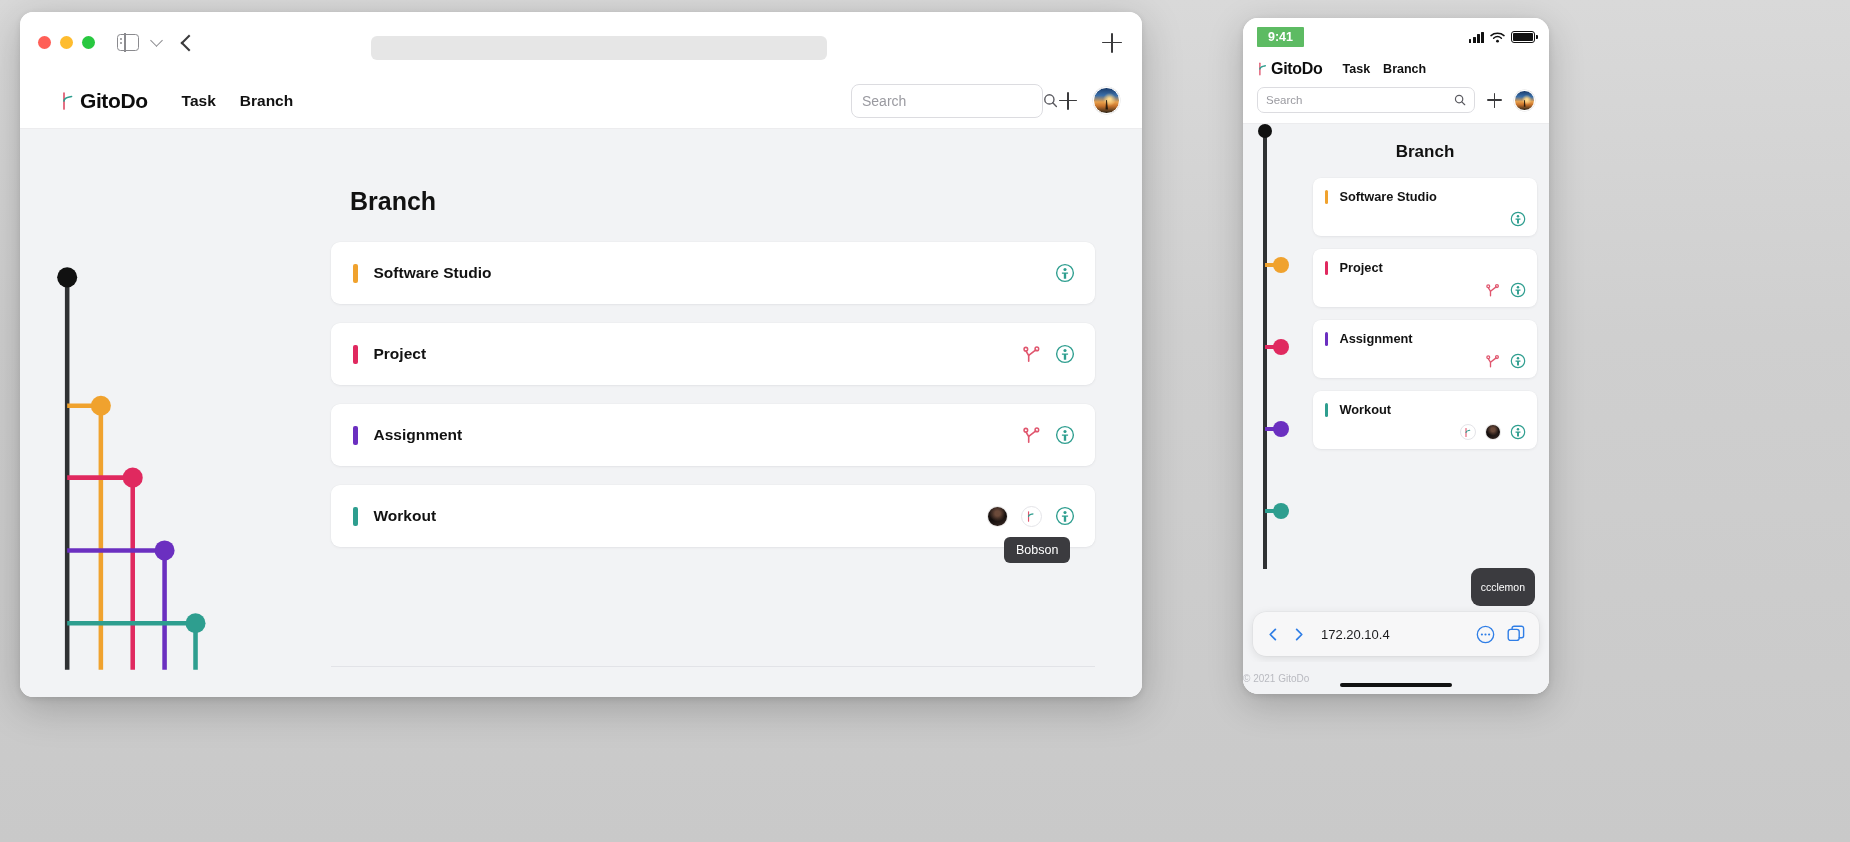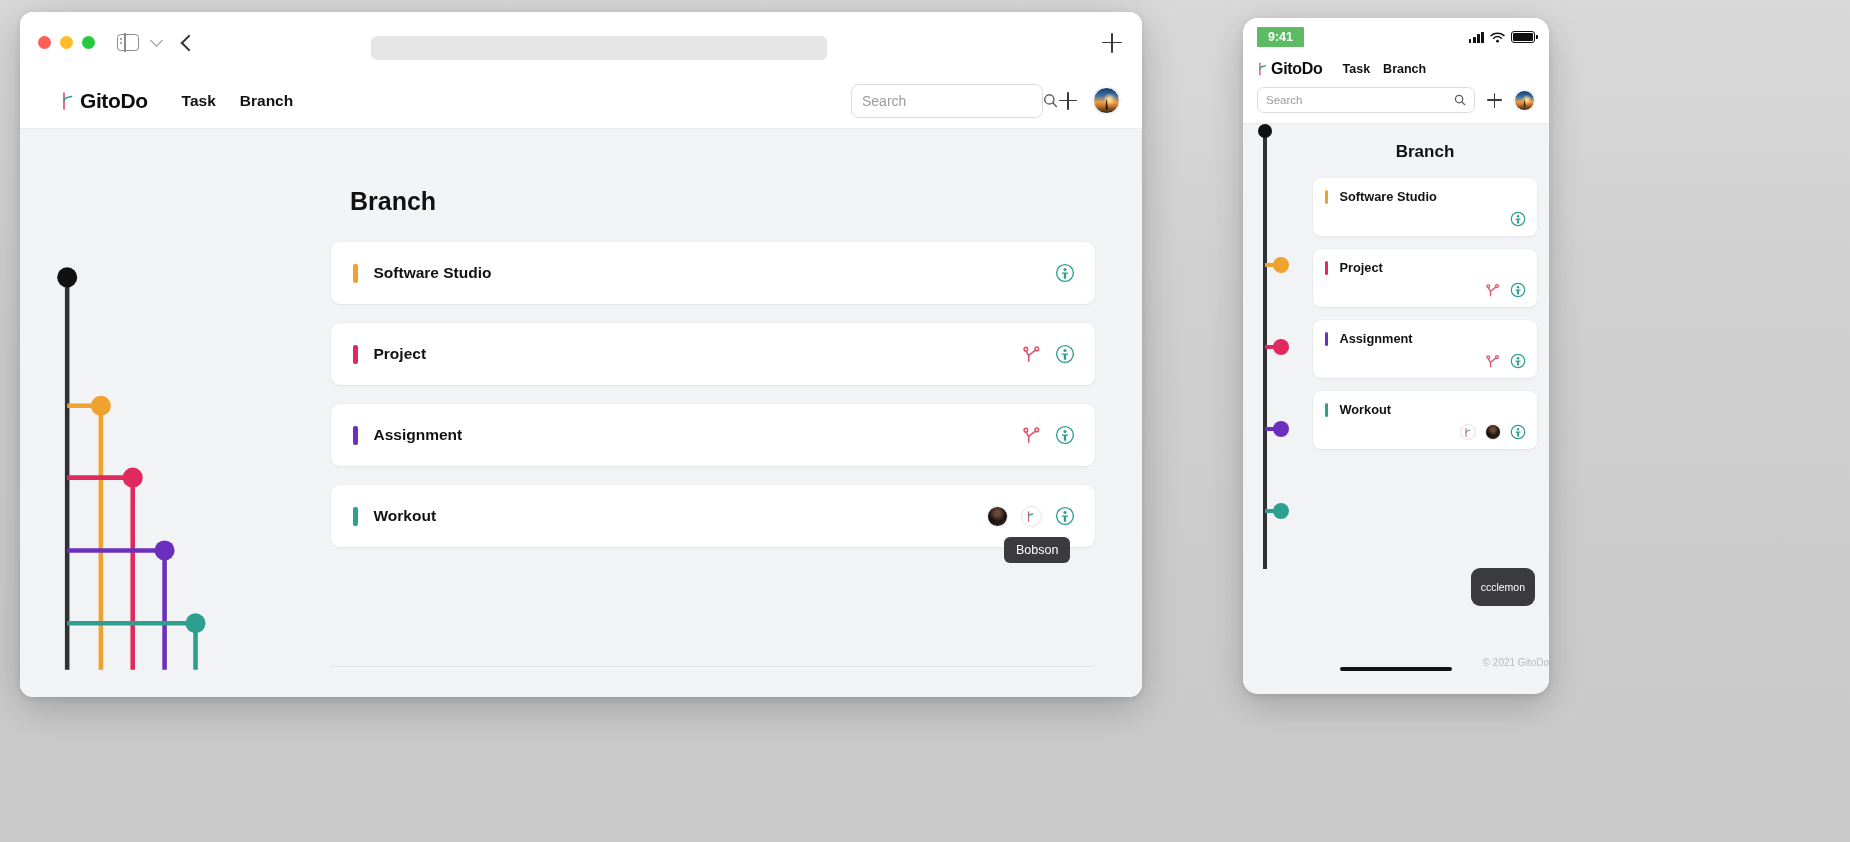--- a/index.html
+++ b/index.html
@@ -333,22 +333,22 @@
     height: 44px; background: #f7f7f8;
     border-radius: 13px;
     box-shadow: 0 2px 10px rgba(0,0,0,0.10), 0 0 0 0.5px rgba(0,0,0,0.05);
     display: flex; align-items: center; padding: 0 14px; gap: 12px;
   }
   .m-arrow { width: 13px; height: 13px; cursor: pointer; }
   .m-url { font-size: 13px; color: #1c1c1e; flex: 1; margin-left: 4px; }
   .m-dots { width: 19px; height: 19px; cursor: pointer; }
   .m-tabs { width: 18px; height: 18px; cursor: pointer; }
   .m-foot {
-    position: absolute; left: 0; right: 0; bottom: 16px; height: 32px;
-    display: flex; align-items: center; justify-content: flex-end;
+    position: absolute; left: 0; right: 0; bottom: 0; height: 32px;
+    display: flex; align-items: center; justify-content: flex-start;
     background: #f2f3f5;
   }
   .m-foot span { font-size: 10px; color: #b9bac0; }
   .home-indicator {
     position: absolute; left: 50%; bottom: 7px;
     transform: translateX(-50%);
     width: 112px; height: 4px; border-radius: 2px; background: #111;
   }
 </style>
 </head>
@@ -642,19 +642,38 @@
             <circle cx="11" cy="11" r="9.2" fill="none" stroke="#2E9E8F" stroke-width="1.6"></circle>
             <circle cx="11" cy="7.2" r="1.7" fill="#2E9E8F"></circle>
             <path d="M7.6 10.4 h6.8 v1.5 h-2.1 v5.4 h-2.6 v-5.4 h-2.1 z" fill="#2E9E8F"></path>
           </svg>
         </div>
       </div>
     </div>
 
     <div class="m-tooltip">ccclemon</div>
 
+    <div class="m-urlbar">
+      <svg class="m-arrow" viewBox="0 0 14 14">
+        <path d="M9 1.5 L3.5 7 L9 12.5" stroke="#2f7ee6" stroke-width="1.9" fill="none" stroke-linecap="round" stroke-linejoin="round"></path>
+      </svg>
+      <svg class="m-arrow" viewBox="0 0 14 14">
+        <path d="M5 1.5 L10.5 7 L5 12.5" stroke="#2f7ee6" stroke-width="1.9" fill="none" stroke-linecap="round" stroke-linejoin="round"></path>
+      </svg>
+      <span class="m-url">172.20.10.4</span>
+      <svg class="m-dots" viewBox="0 0 20 20">
+        <circle cx="10" cy="10" r="8.6" fill="none" stroke="#2f7ee6" stroke-width="1.4"></circle>
+        <circle cx="6.2" cy="10" r="1.15" fill="#2f7ee6"></circle>
+        <circle cx="10" cy="10" r="1.15" fill="#2f7ee6"></circle>
+        <circle cx="13.8" cy="10" r="1.15" fill="#2f7ee6"></circle>
+      </svg>
+      <svg class="m-tabs" viewBox="0 0 18 18">
+        <rect x="1.2" y="4.4" width="11" height="11" rx="2.4" fill="none" stroke="#2f7ee6" stroke-width="1.4"></rect>
+        <path d="M5.1 4.4 V3.2 A2 2 0 0 1 7.1 1.2 H14.4 A2.2 2.2 0 0 1 16.6 3.4 V10.8 A2 2 0 0 1 14.6 12.8 H12.2" fill="none" stroke="#2f7ee6" stroke-width="1.4" stroke-linecap="round"></path>
+      </svg>
+    </div>
 
     <div class="m-foot">
       <span>© 2021 GitoDo</span>
       <span class="home-indicator"></span>
     </div>
   </div>
 </div>
 
 </body></html>

